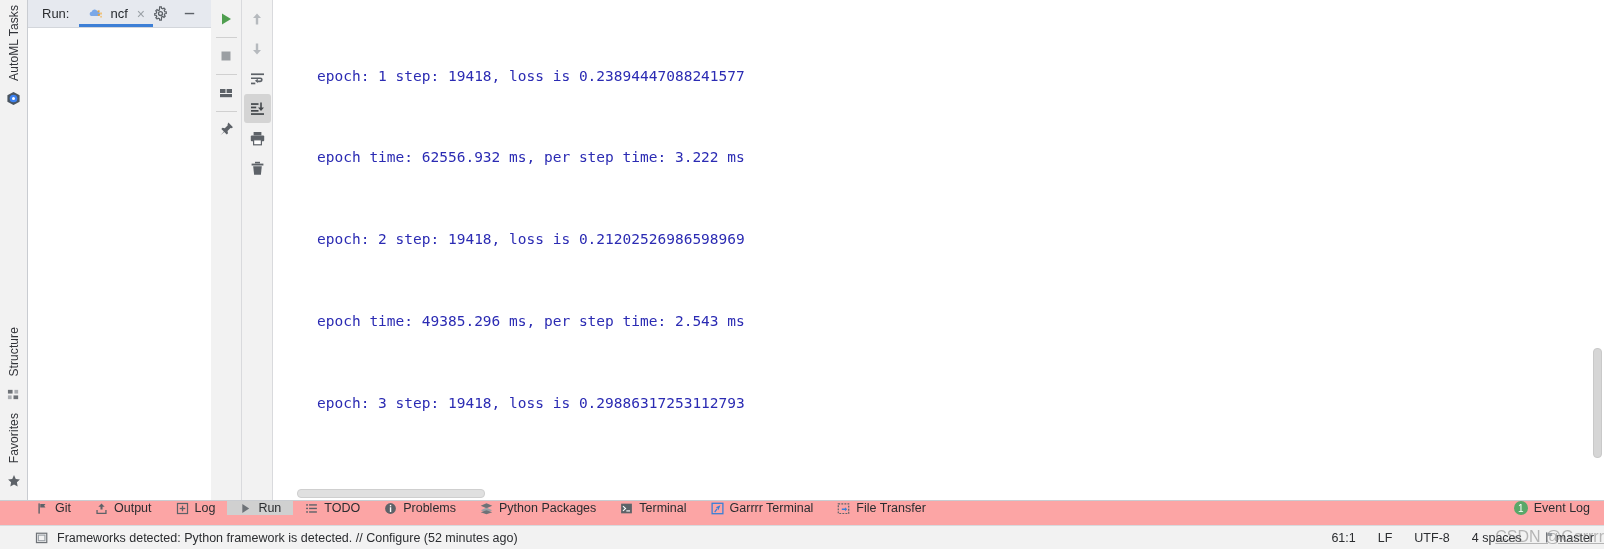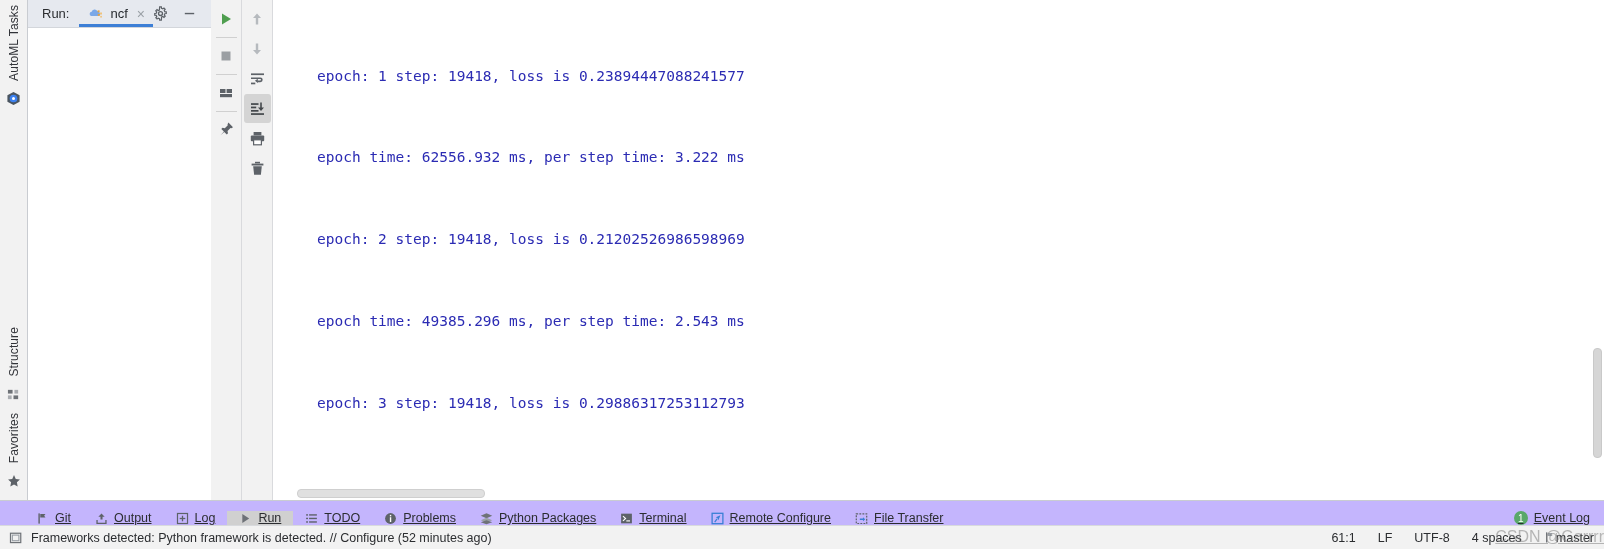--- a/index.html
+++ b/index.html
@@ -133,24 +133,24 @@
   .hthumb {
     position: absolute; bottom: 2px;
     height: 9px; border-radius: 4px;
     background: #e0e0e0;
     border: 1px solid #cfcfcf;
   }
 
   
   .twbar {
     height: 25px; flex: 0 0 25px;
-    background: #c4b5fd;
+    background: #fca5a5;
     border-top: 1px solid #c9ccd1;
-    display: flex; align-items: flex-end;
-    font-size: 12.5px; color: #2b2d30; text-decoration: underline;
+    display: flex; align-items: flex-start;
+    font-size: 12.5px; color: #2b2d30;
   }
   .tw-item {
     display: flex; align-items: center; gap: 6px;
     padding: 0 12px;
     white-space: nowrap;
   }
   .tw-item.selected { background: #d0d0d0; }
   .tw-item.first { padding-left: 36px; }
   .tw-right { margin-left: auto; display: flex; align-items: center; padding-right: 14px; }
   .badge-green {
@@ -162,21 +162,21 @@
 
   
   .statusbar {
     height: 24px; flex: 0 0 24px;
     background: #f2f2f2;
     border-top: 1px solid #d8dadd;
     display: flex; align-items: center;
     font-size: 12.5px; color: #2b2d30;
     position: relative;
   }
-  .sb-left { display: flex; align-items: flex-end; gap: 8px; padding-left: 9px; }
+  .sb-left { display: flex; align-items: flex-end; gap: 8px; padding-left: 9px; margin-left: 26px; }
   .sb-right { margin-left: auto; display: flex; align-items: center; gap: 22px; padding-right: 10px; position: relative; justify-content: flex-end; }
   .sb-branch { display: flex; align-items: center; }
   .watermark {
     position: absolute;
     right: 0; bottom: 3px;
     font-size: 16px;
     color: rgba(130,130,130,.55);
     pointer-events: none;
     white-space: nowrap;
     text-decoration: underline;
@@ -453,21 +453,21 @@
     </div>
 
     <div class="tw-item">
       <span class="ico">
         <svg width="13" height="13" viewBox="0 0 14 14">
           <rect x="1.2" y="1.4" width="11.6" height="11.2" fill="none" stroke="#3a7fd5" stroke-width="1.4"></rect>
           <path d="M10.2 3.6 5.2 5.6l1.8 1 .9 2.3Z" fill="#3a7fd5"></path>
           <path d="M6.5 7.3 4 10.8" stroke="#3a7fd5" stroke-width="1.3"></path>
         </svg>
       </span>
-      <span>Remote Configure</span>
+      <span>Garrrr Terminal</span>
     </div>
 
     <div class="tw-item">
       <span class="ico">
         <svg width="13" height="13" viewBox="0 0 14 14">
           <rect x="1.4" y="2" width="11.2" height="10.4" fill="none" stroke="#5d6268" stroke-width="1.3" stroke-dasharray="2 1.3"></rect>
           <path d="M5.2 7.1h3.4V5.6L11 7.8 8.6 10V8.5H5.2Z" fill="#3a7fd5"></path>
         </svg>
       </span>
       <span>File Transfer</span>

